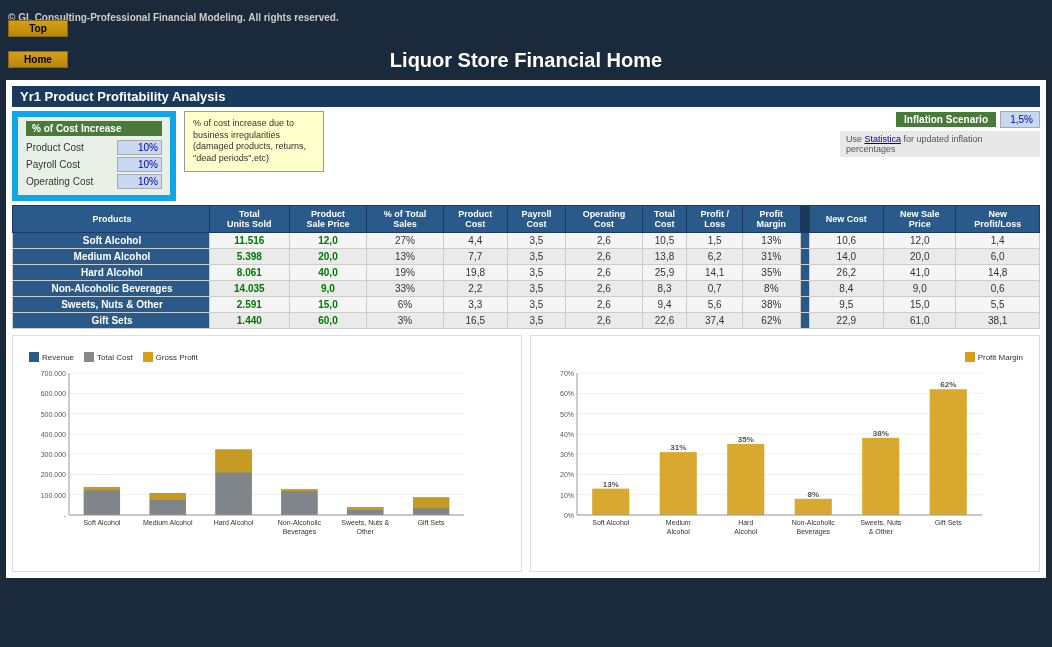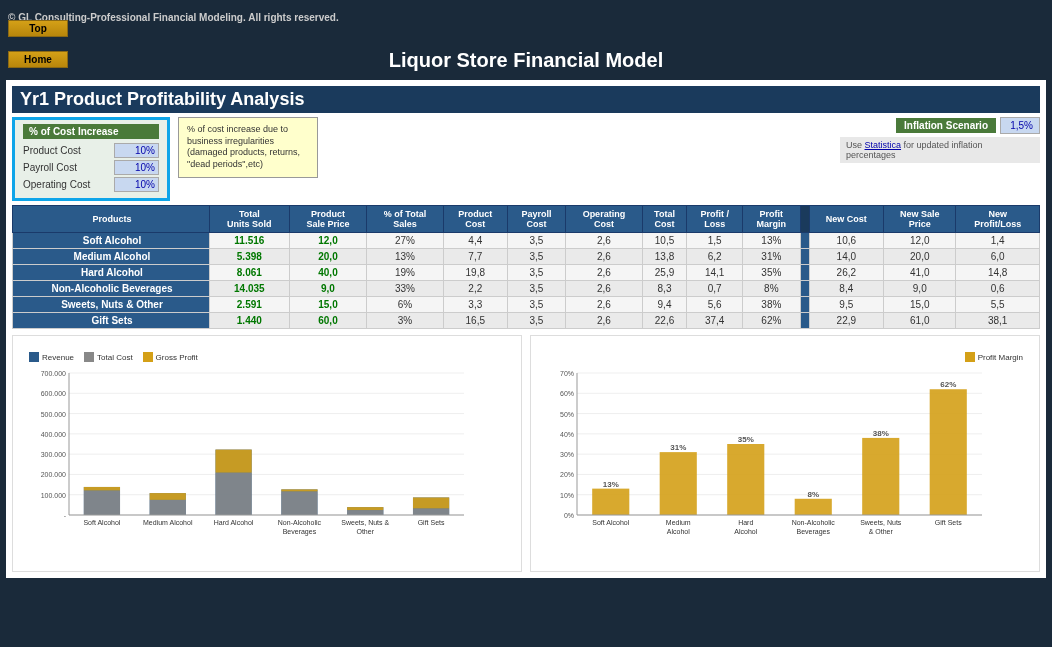--- a/index.html
+++ b/index.html
@@ -51,34 +51,34 @@
       padding: 6px;
     }
     .amounts-label {
       font-size: 9px;
       color: #333;
       margin-bottom: 2px;
     }
     .section-title {
       background: #1a3a5c;
       color: #fff;
-      font-size: 18px;
+      font-size: 13px;
       font-weight: bold;
       padding: 3px 8px;
       margin-bottom: 4px;
     }
     .cost-increase-section {
       display: flex;
       align-items: flex-start;
       gap: 8px;
       margin-bottom: 4px;
     }
     .cost-increase-box {
       background: #e8f0e8;
-      border: 3px solid #0ea5e9;
+      border: 6px solid #0ea5e9;
       padding: 4px 8px;
     }
     .cost-increase-title {
       background: #4a7a3a;
       color: #fff;
       font-size: 10px;
       font-weight: bold;
       padding: 2px 6px;
       margin-bottom: 4px;
     }
@@ -203,21 +203,21 @@
 
 <div class="top-bar">
   <span>© GL Consulting-Professional Financial Modeling. All rights reserved.</span>
 </div>
 
 <div class="nav-buttons">
   <button class="nav-btn">Top</button>
   <button class="nav-btn">Home</button>
 </div>
 
-<div class="main-title">Liquor Store Financial Model</div>
+<div class="main-title">Liquor Store Financial Home</div>
 
 <div class="content-area">
   <div class="section-title">Yr1 Product Profitability Analysis</div>
 
   <div class="cost-increase-section">
 
     <div class="cost-increase-box">
       <div class="cost-increase-title">% of Cost Increase</div>
       <div class="cost-row">
         <span class="cost-label">Product Cost</span>

